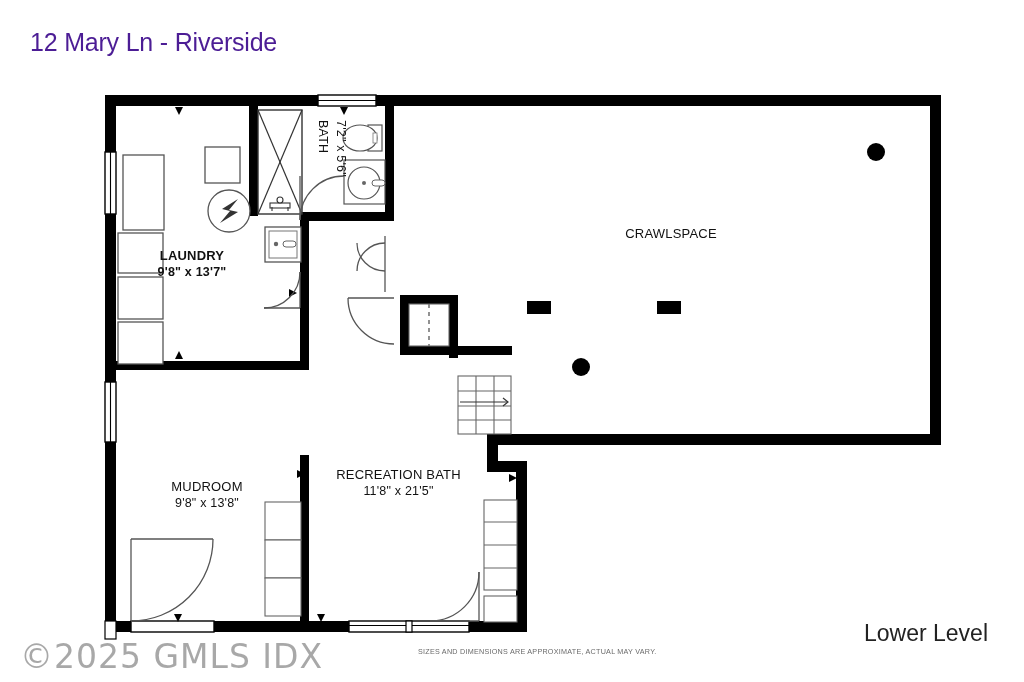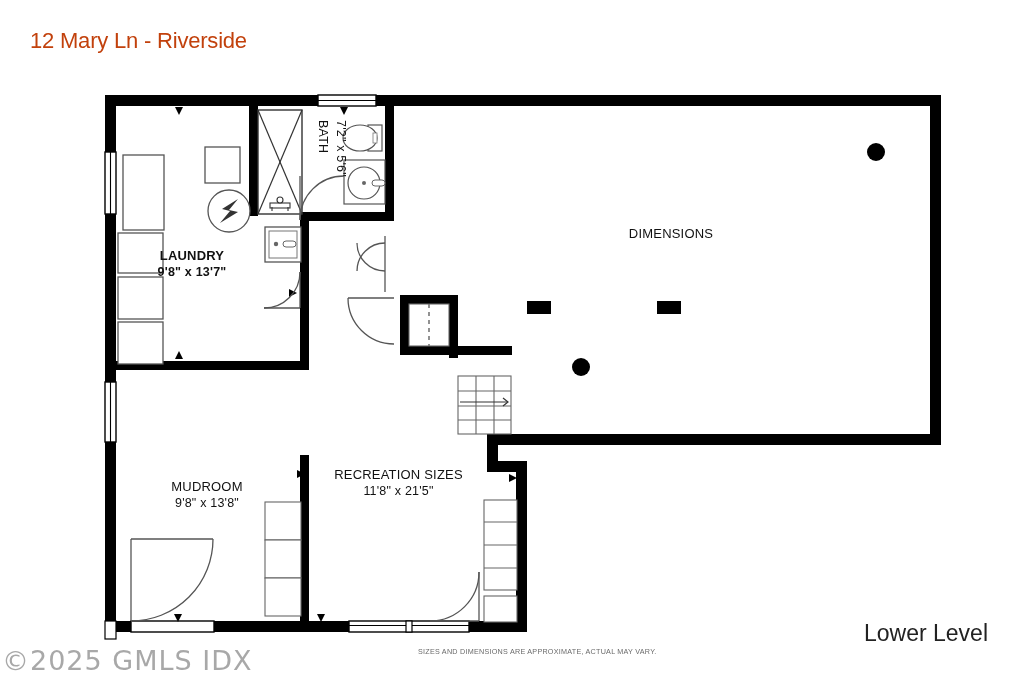--- a/index.html
+++ b/index.html
@@ -12,24 +12,24 @@
     height: 682px;
     position: relative;
     overflow: hidden;
     font-family: "Liberation Sans", sans-serif;
     color: #1a1a1a;
   }
   #plan-title {
     position: absolute;
     left: 30px;
     top: 28px;
-    font-size: 22px;
+    font-size: 25px;
     font-weight: 400;
     letter-spacing: -0.2px;
-    color: #c2410c;
+    color: #4c1d95;
     white-space: nowrap;
   }
   #level-label {
     position: absolute;
     right: 36px;
     top: 620px;
     font-size: 23px;
     font-weight: 400;
     color: #222222;
     white-space: nowrap;
@@ -40,29 +40,28 @@
     top: 646px;
     font-size: 7.2px;
     letter-spacing: 0.25px;
     color: #6a6a6a;
     white-space: nowrap;
     transform: scaleY(1.12);
     transform-origin: left top;
   }
   #watermark {
     position: absolute;
-    left: 2px;
+    left: 20px;
     top: 637px;
-    font-size: 27px;
+    font-size: 33px;
     letter-spacing: 1px;
     color: #9a9a9a;
     opacity: 0.85;
     white-space: nowrap;
     font-family: "DejaVu Sans", sans-serif;
-    margin-top: 8px;
   }
   #floorplan {
     position: absolute;
     left: 0;
     top: 0;
     width: 1024px;
     height: 682px;
   }
   .room-label {
     position: absolute;
@@ -299,30 +298,30 @@
     <span>LAUNDRY</span>
     <span class="dim">9'8" x 13'7"</span>
   </div>
 
   <div id="label-bath">
     <span class="b-name">BATH</span>
     <span class="b-dim">7'2" x 5'6"</span>
   </div>
 
   <div class="room-label" id="label-crawlspace" style="left:591px; top:226px; width:160px;">
-    <span>DIMENSIONS</span>
+    <span>CRAWLSPACE</span>
   </div>
 
   <div class="room-label" id="label-mudroom" style="left:127px; top:479px; width:160px;text-align:center;">
     <span>MUDROOM</span>
     <span class="dim">9'8" x 13'8"</span>
   </div>
 
   <div class="room-label" id="label-recreation" style="left:311px; top:467px; width:175px;">
-    <span>RECREATION SIZES</span>
+    <span>RECREATION BATH</span>
     <span class="dim">11'8" x 21'5"</span>
   </div>
 
   <div id="disclaimer">SIZES AND DIMENSIONS ARE APPROXIMATE, ACTUAL MAY VARY.</div>
   <div id="level-label">Lower Level</div>
   <div id="watermark">©2025 GMLS IDX</div>
 
 </div>
 
 </body></html>

